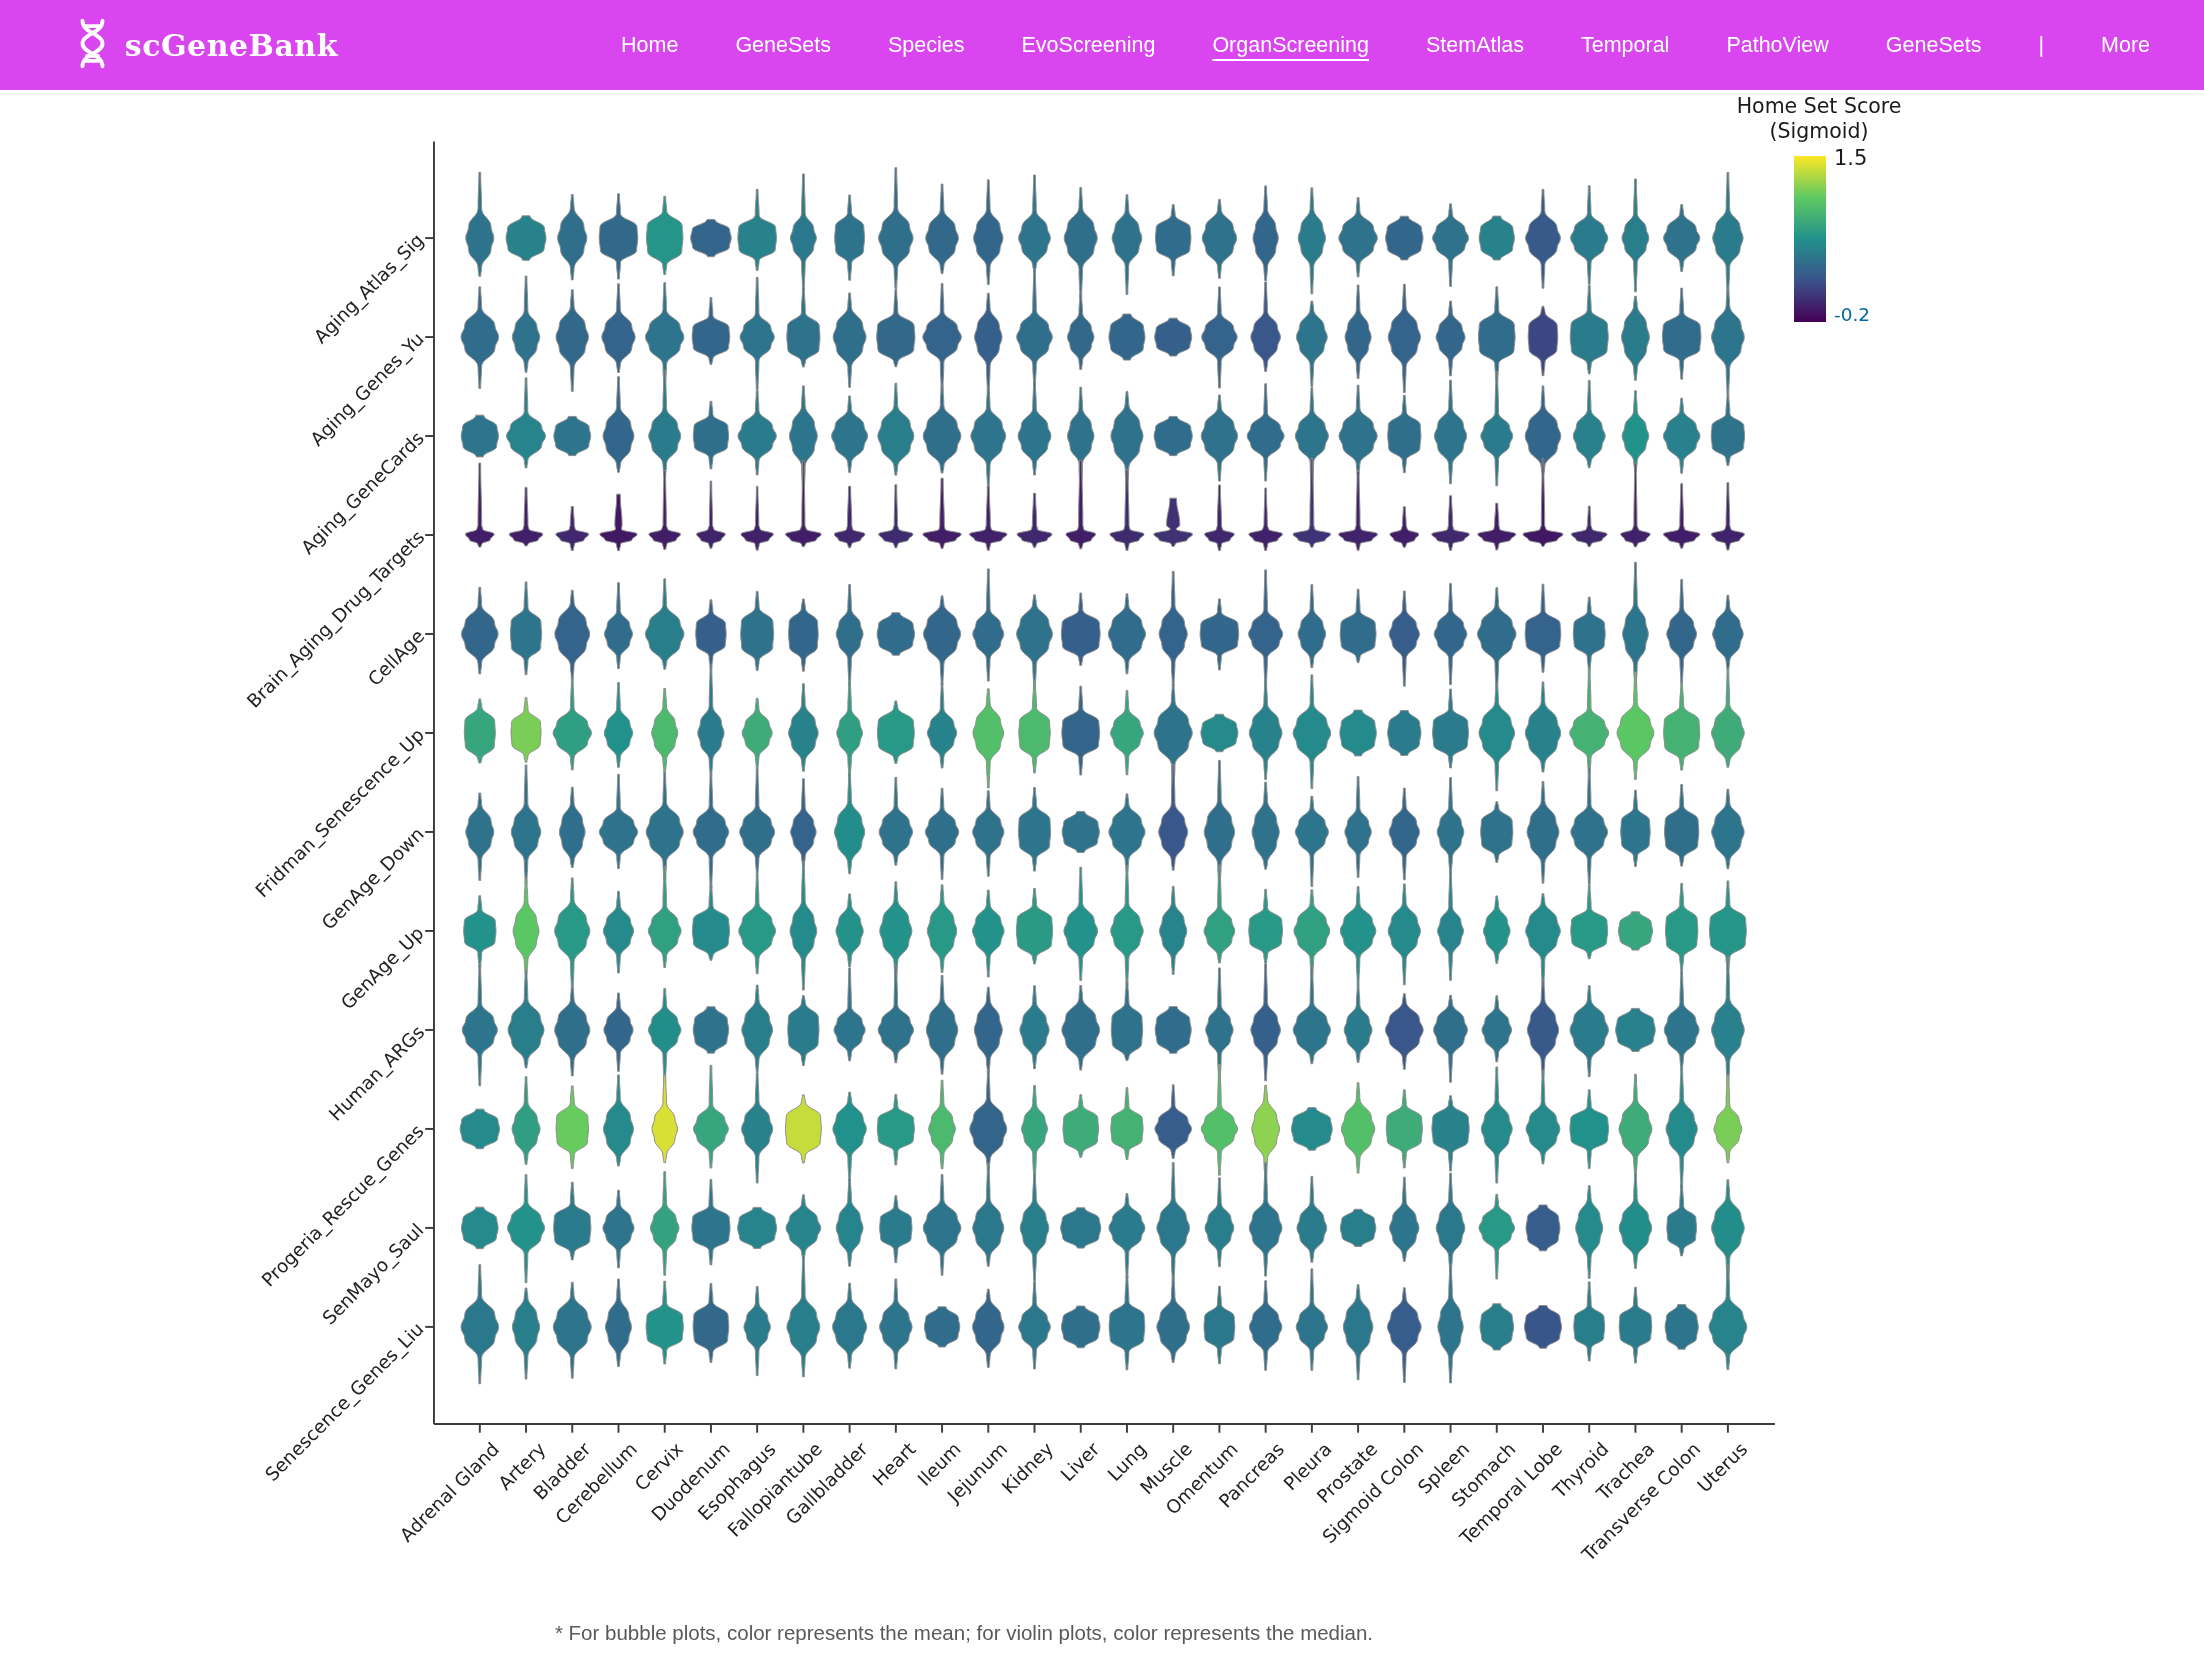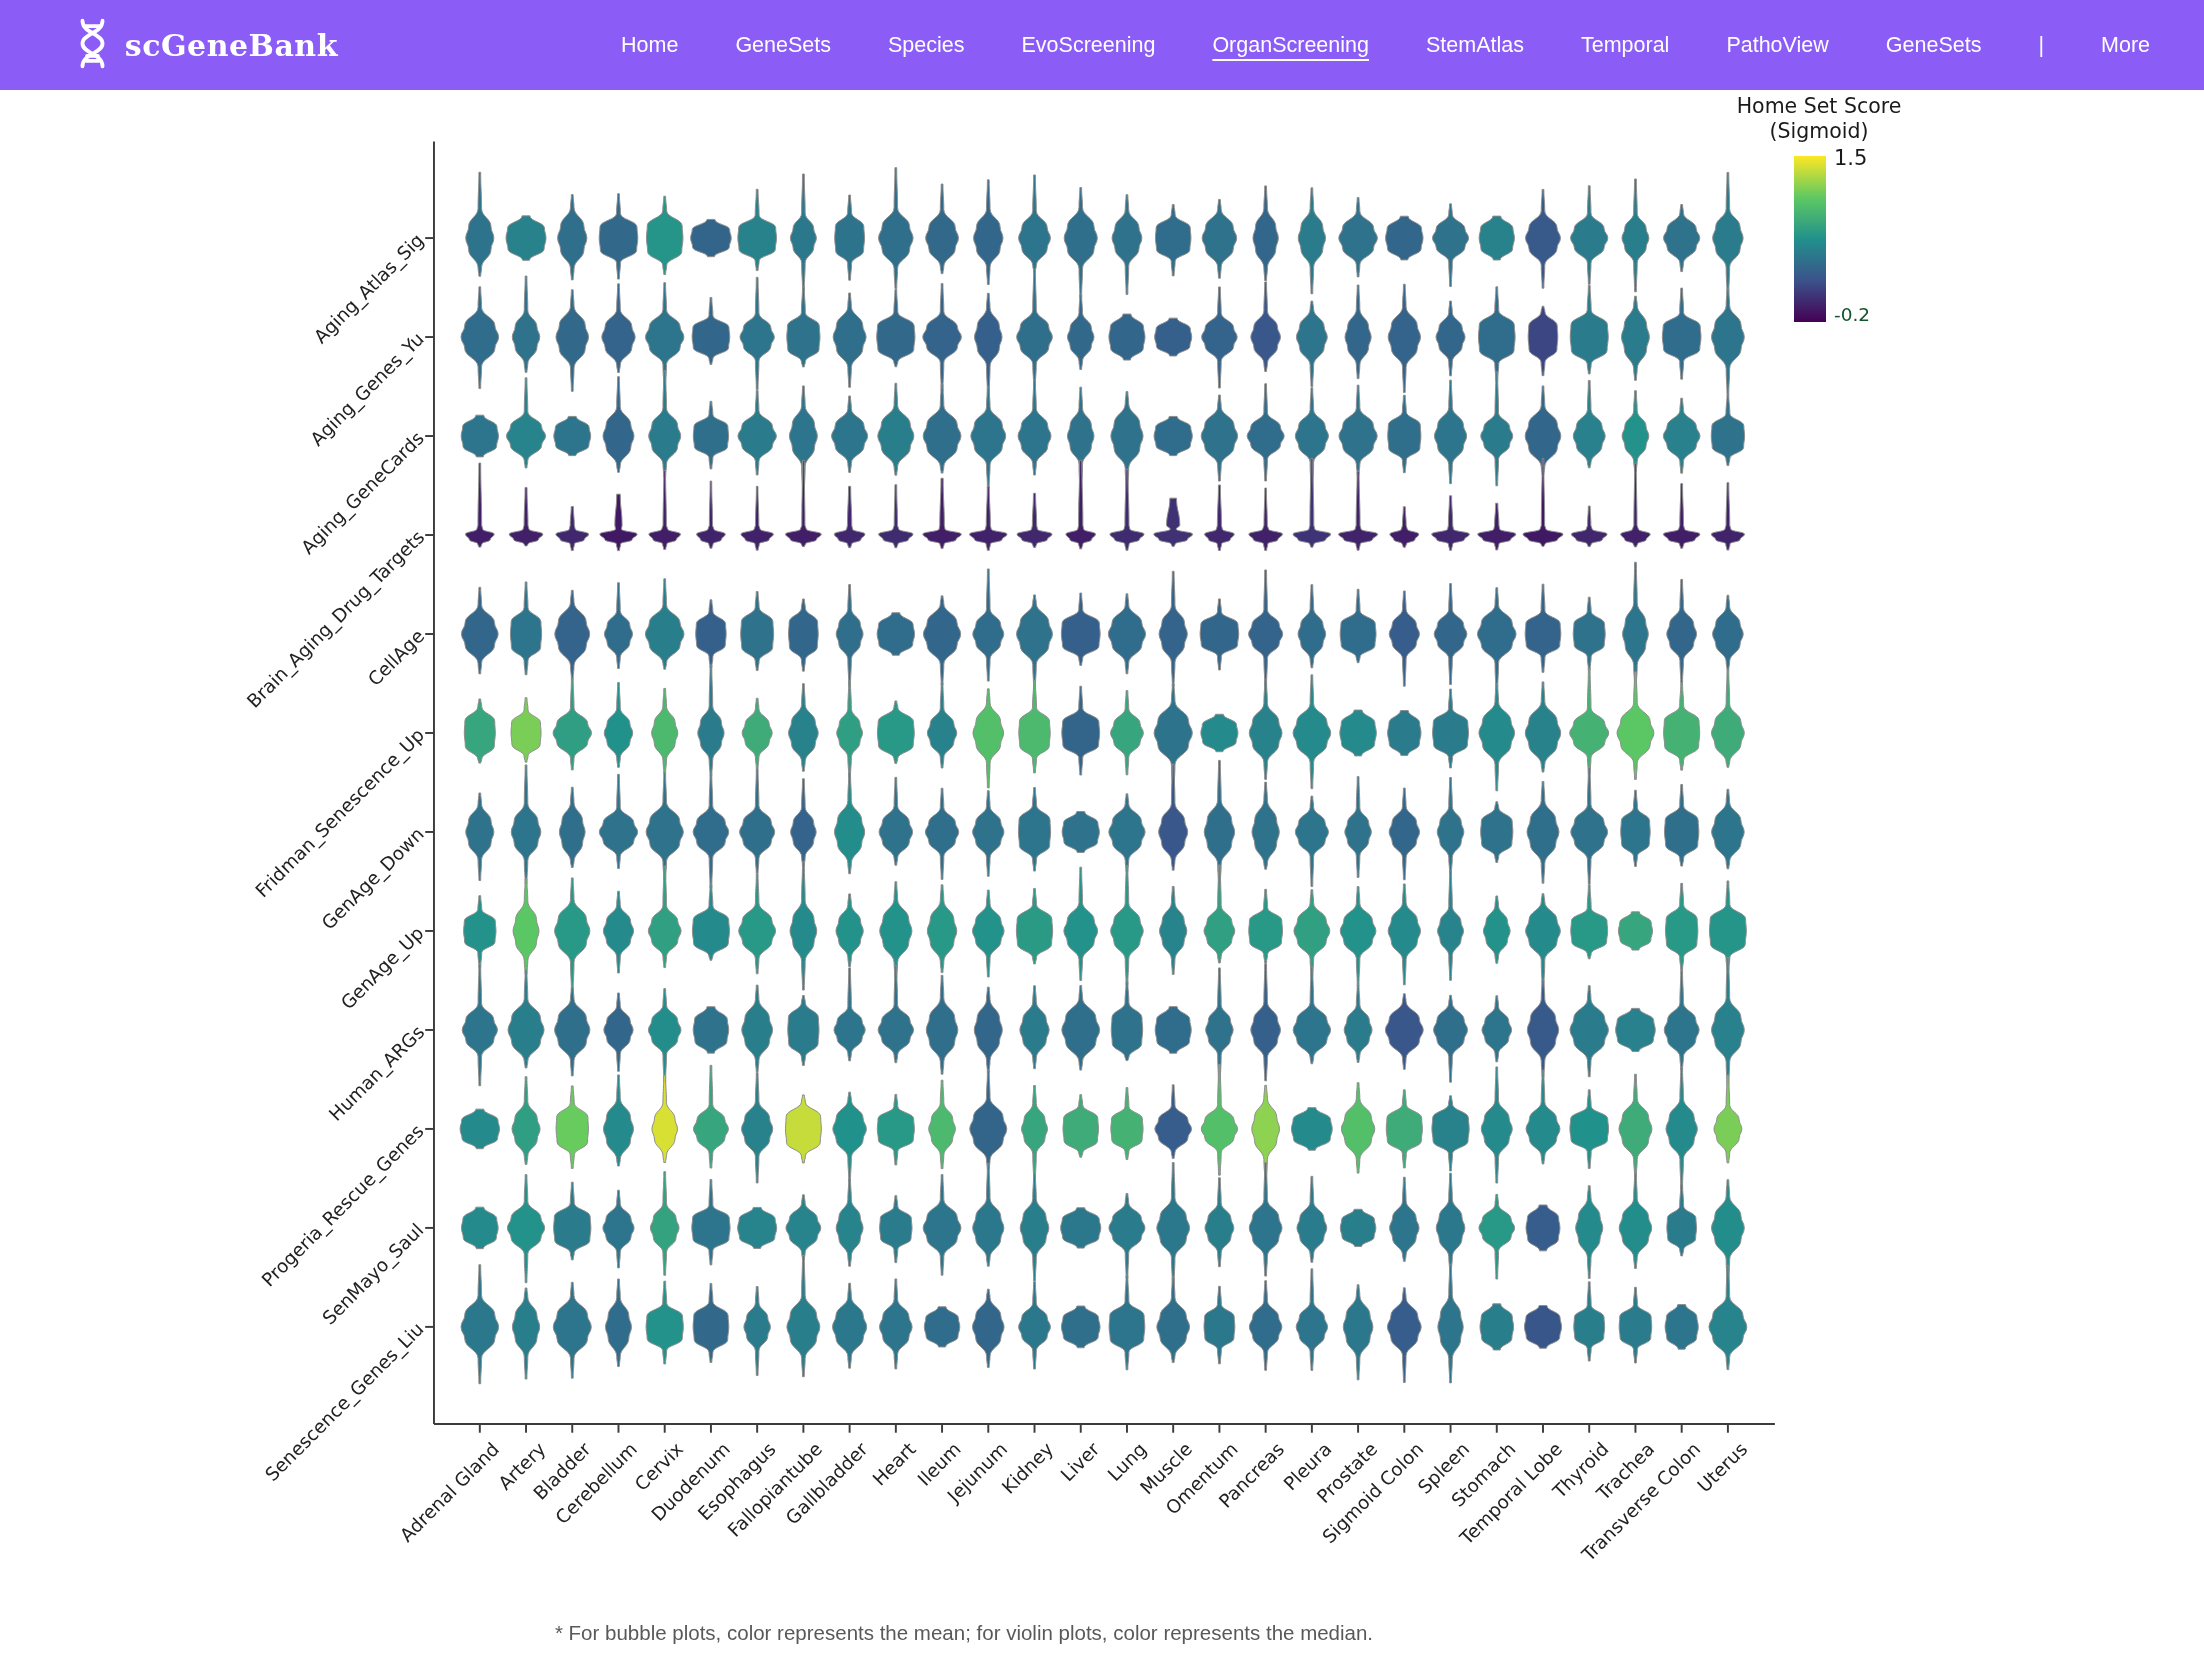--- a/index.html
+++ b/index.html
@@ -20,31 +20,31 @@
   .axlab{position:absolute;font-family:"DejaVu Sans",sans-serif;font-size:18.5px;color:#222;
          white-space:nowrap;line-height:20.5px;}
   .ylab{transform:rotate(-45deg);transform-origin:100% 50%;text-align:right;}
   .xlab{transform:rotate(-45deg);transform-origin:100% 0%;text-align:right;}
   
   .cbar-title{position:absolute;left:1699px;top:94px;width:240px;text-align:center;
               font-family:"DejaVu Sans",sans-serif;font-size:20.5px;color:#1a1a1a;line-height:25px;}
   .cbar{position:absolute;left:1794px;top:156px;width:32px;height:166px;
         background:linear-gradient(to top,#440154 0%,#3b528b 25%,#21918c 50%,#5ec962 75%,#fde725 100%);}
   .cbar-max{position:absolute;left:1834px;top:146px;font-family:"DejaVu Sans",sans-serif;font-size:21px;color:#1a1a1a;}
-  .cbar-min{position:absolute;left:1834px;top:304px;font-family:"DejaVu Sans",sans-serif;font-size:18.5px;color:#14532d;}
+  .cbar-min{position:absolute;left:1834px;top:304px;font-family:"DejaVu Sans",sans-serif;font-size:18.5px;color:#0369a1;}
   
   .footnote{position:absolute;left:0;top:1621px;width:1928px;text-align:center;
             font-size:20.5px;color:#595959;}
 </style>
 </head>
 <body>
 
 <div class="page">
 
-  <header class="topnav" id="topnav" style="background: #8b5cf6;">
+  <header class="topnav" id="topnav" style="background: #d946ef;">
     <div class="brand">
       <span>
         <svg width="45" height="51" viewBox="0 0 24 28" fill="none" stroke="#ffffff" stroke-width="2.1" stroke-linecap="round">
           <path d="M6.5,1.5 C6.5,8.5 17.5,8.5 17.5,14 C17.5,19.5 6.5,19.5 6.5,26.5"></path>
           <path d="M17.5,1.5 C17.5,8.5 6.5,8.5 6.5,14 C6.5,19.5 17.5,19.5 17.5,26.5"></path>
           <path d="M7.5,4.5 L16.5,4.5"></path>
           <path d="M8.5,23.5 L15.5,23.5"></path>
           <path d="M9,20.8 L15,20.8"></path>
         </svg>
       </span>

